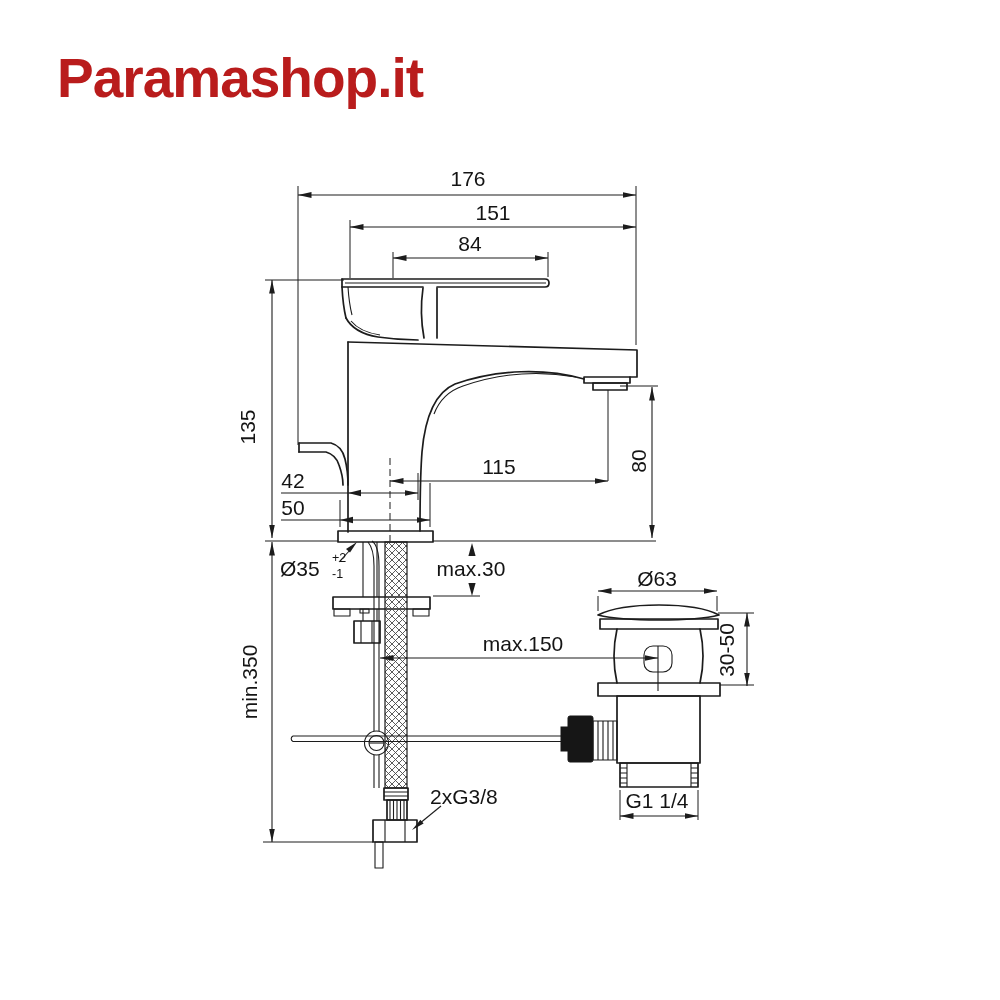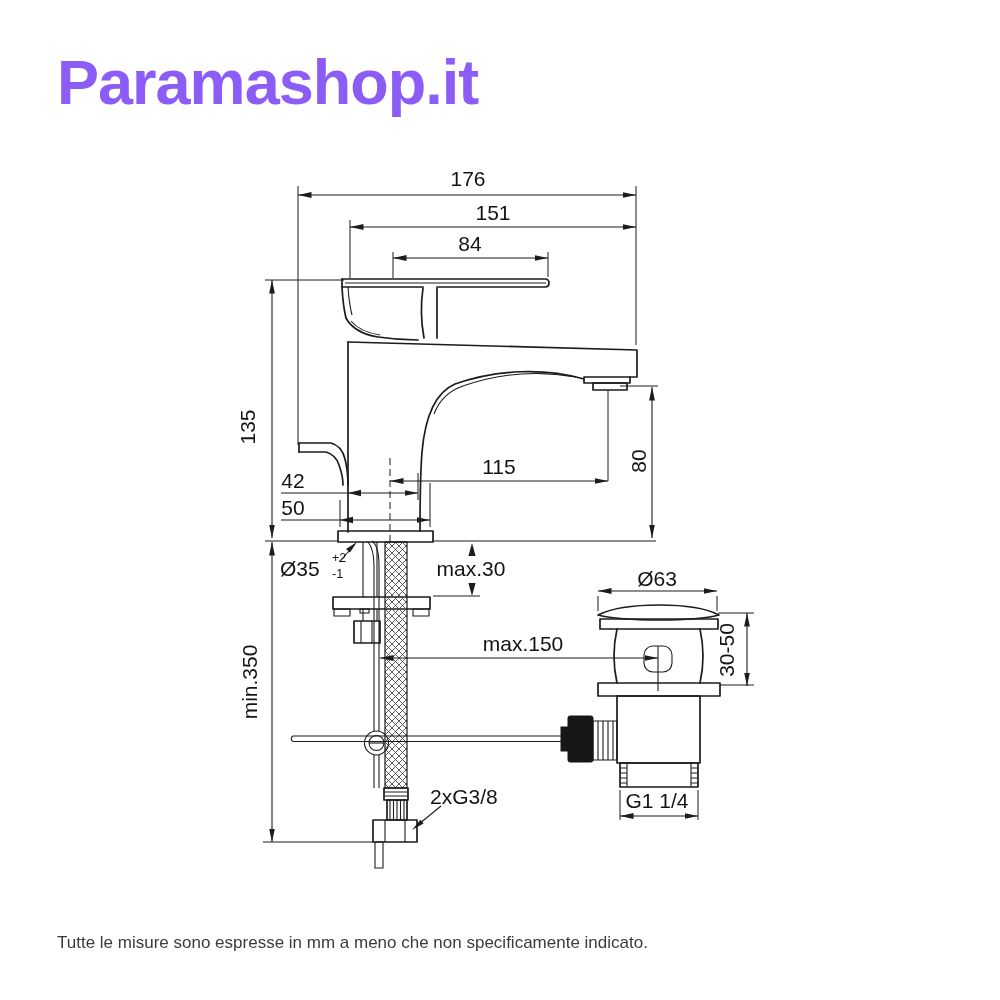--- a/index.html
+++ b/index.html
@@ -1,19 +1,19 @@
 <!DOCTYPE html>
 <html><head>
 <meta charset="utf-8">
 <style>
   html,body{margin:0;padding:0;background:#ffffff;}
   body{width:1000px;height:1000px;position:relative;overflow:hidden;
        font-family:"Liberation Sans",sans-serif;}
-  .logo{position:absolute;left:57px;top:46px;font-size:63px;font-weight:700;
-        color:#8b5cf6;letter-spacing:-1px;}
+  .logo{position:absolute;left:57px;top:46px;font-size:55px;font-weight:700;
+        color:#b91c1c;letter-spacing:-1px;}
   .stage{position:absolute;left:0;top:0;}
   .footer{position:absolute;left:57px;top:929px;font-size:17px;color:#3b3b3b;
           line-height:27px;}
   .footer p{margin:0;}
   
   .obj{fill:none;stroke:#1c1c1c;stroke-width:1.7;stroke-linejoin:round;stroke-linecap:round;}
   .objthin{fill:none;stroke:#1c1c1c;stroke-width:1.1;stroke-linejoin:round;}
   .solid{fill:#161616;stroke:#161616;}
   .dl{fill:none;stroke:#1c1c1c;stroke-width:1.1;}
   .ext{fill:none;stroke:#1c1c1c;stroke-width:1;}
@@ -191,14 +191,13 @@
     <text class="dim" x="257" y="682" text-anchor="middle" transform="rotate(-90 257 682)">min.350</text>
     <text class="dim" x="523" y="651" text-anchor="middle">max.150</text>
     <text class="dim" x="657" y="586" text-anchor="middle">Ø63</text>
     <text class="dim" x="734" y="650" text-anchor="middle" transform="rotate(-90 734 650)">30-50</text>
     <text class="dim" x="430" y="804">2xG3/8</text>
     <text class="dim" x="657" y="808" text-anchor="middle">G1 1/4</text>
   </g>
 </svg>
 
 <div class="footer">
-  <p>Tutte le misure sono espresse in mm a meno che non specificamente indicato.</p>
 </div>
 
 </body></html>

